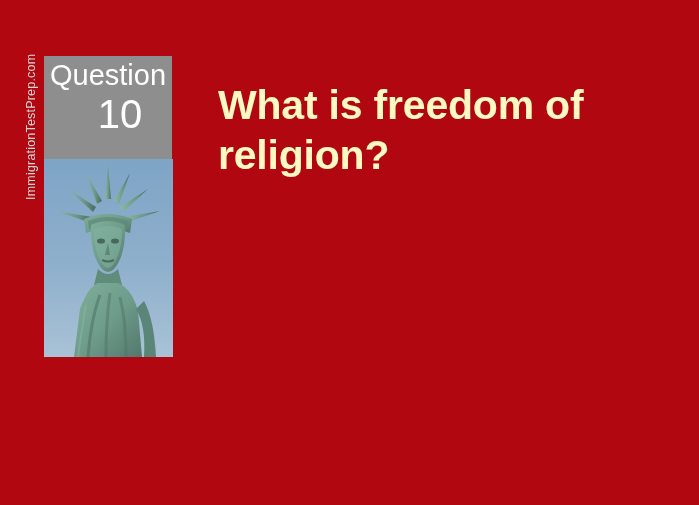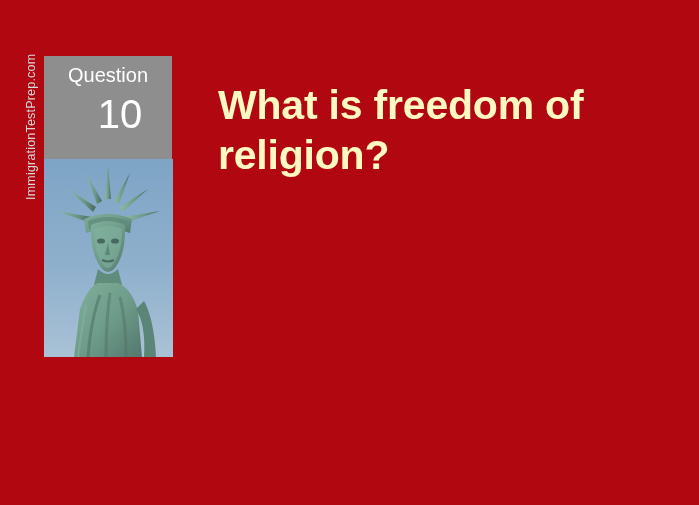--- a/index.html
+++ b/index.html
@@ -48,21 +48,21 @@
     height: 103px;
     background: #8e8e8e;
     color: #ffffff;
   }
   .qcard-label {
     position: absolute;
     left: 0;
     top: 5px;
     width: 128px;
     text-align: center;
-    font-size: 20px;
+    font-size: 29px;
     line-height: 28px;
     font-weight: normal;
   }
   .qcard-number {
     position: absolute;
     left: 0;
     top: 32px;
     width: 152px;
     text-align: center;
     font-size: 40px;

